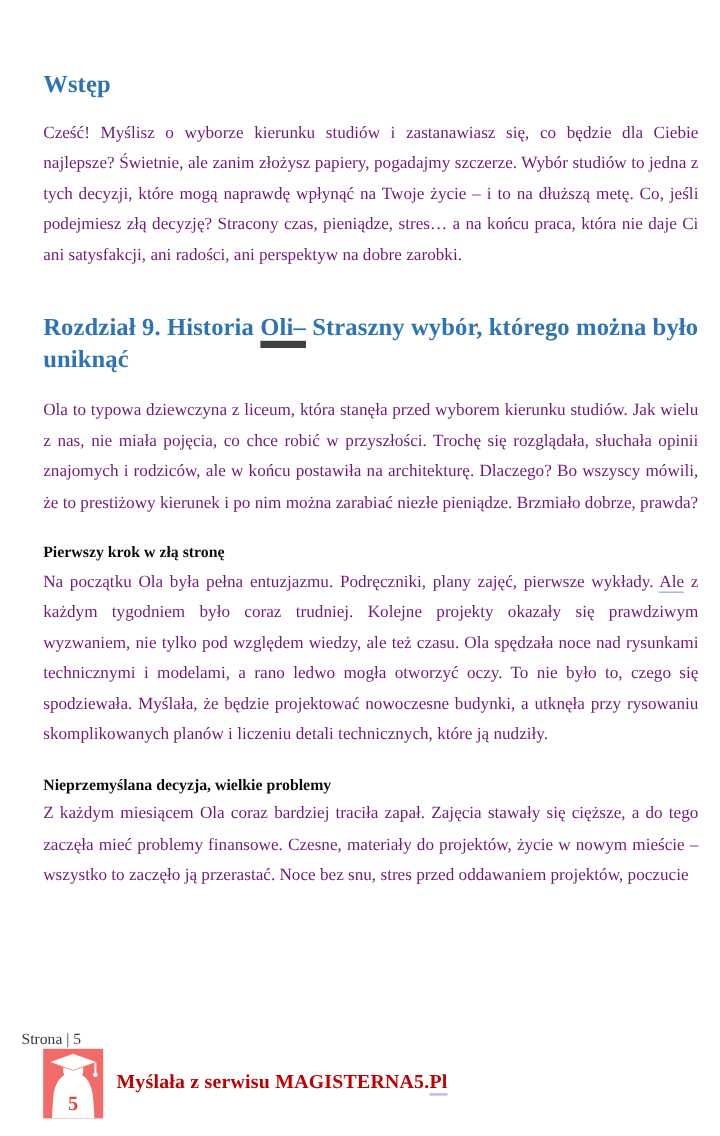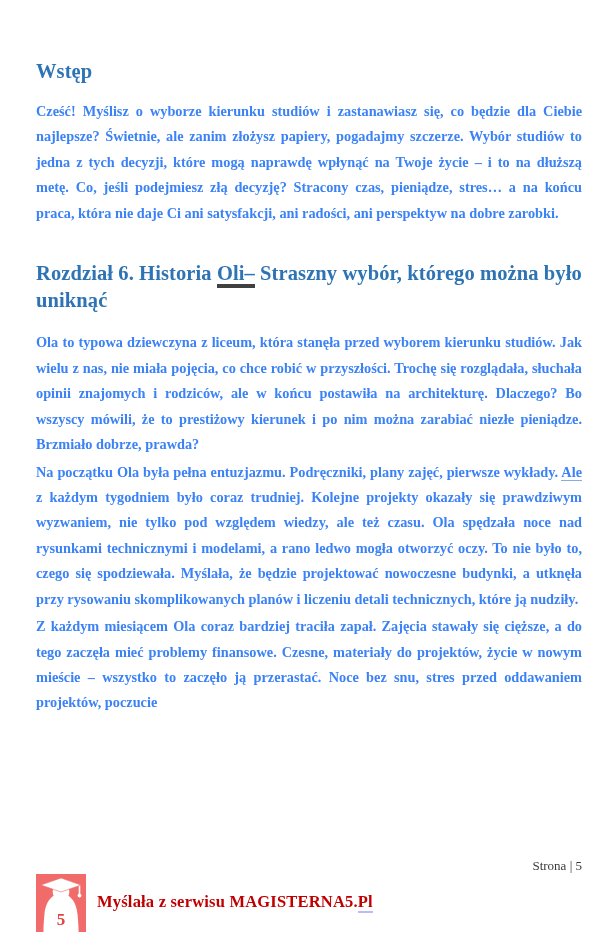--- a/index.html
+++ b/index.html
@@ -44,55 +44,54 @@
   h1.chapter-title.spaced {
     margin-top: 34px;
     margin-bottom: 16px;
   }
 
   p.body-text {
     font-size: 14.3px;
     line-height: 1.78;
     text-align: justify;
     margin: 0 0 0 0;
-    color: #3b82f6;
+    color: #701a75;
     -webkit-hyphens: none;
     hyphens: none;
-    font-weight: bold;
   }
 
   p.body-text + p.body-text {
     margin-top: 2px;
   }
 
   h2.sub-heading {
     font-size: 13.2px;
     font-weight: bold;
     color: #0d0d0d;
     margin: 18px 0 3px 0;
     line-height: 1.5;
   }
 
   
   .ul-orange {
-    border-bottom: 4px solid #404040;
+    border-bottom: 6px solid #404040;
     padding-bottom: 0px;
   }
   .ul-blue {
     border-bottom: 1.6px solid #8EA9DB;
     padding-bottom: 0px;
   }
 
   
   .page-number {
     position: absolute;
     right: 18px;
     top: 858px;
     width: 564px;
-    text-align: right;
+    text-align: left;
     font-size: 13px;
     color: #3a3a3a;
     font-family: "Liberation Serif", "DejaVu Serif", serif;
   }
 
   .footer-brand {
     position: absolute;
     left: 36px;
     top: 874px;
     display: flex;
@@ -133,26 +132,28 @@
 <body>
 
 <div class="page">
 
   <div class="content">
 
     <h1 class="chapter-title">Wstęp</h1>
 
     <p class="body-text">Cześć! Myślisz o wyborze kierunku studiów i zastanawiasz się, co będzie dla Ciebie najlepsze? Świetnie, ale zanim złożysz papiery, pogadajmy szczerze. Wybór studiów to jedna z tych decyzji, które mogą naprawdę wpłynąć na Twoje życie – i to na dłuższą metę. Co, jeśli podejmiesz złą decyzję? Stracony czas, pieniądze, stres… a na końcu praca, która nie daje Ci ani satysfakcji, ani radości, ani perspektyw na dobre zarobki.</p>
 
-    <h1 class="chapter-title spaced"><span>Rozdział 6. Historia </span><span class="ul-orange">Oli–</span><span> Straszny wybór, którego można było uniknąć</span></h1>
+    <h1 class="chapter-title spaced"><span>Rozdział 9. Historia </span><span class="ul-orange">Oli–</span><span> Straszny wybór, którego można było uniknąć</span></h1>
 
     <p class="body-text">Ola to typowa dziewczyna z liceum, która stanęła przed wyborem kierunku studiów. Jak wielu z nas, nie miała pojęcia, co chce robić w przyszłości. Trochę się rozglądała, słuchała opinii znajomych i rodziców, ale w końcu postawiła na architekturę. Dlaczego? Bo wszyscy mówili, że to prestiżowy kierunek i po nim można zarabiać niezłe pieniądze. Brzmiało dobrze, prawda?</p>
 
+    <h2 class="sub-heading">Pierwszy krok w złą stronę</h2>
     <p class="body-text"><span>Na początku Ola była pełna entuzjazmu. Podręczniki, plany zajęć, pierwsze wykłady. </span><span class="ul-blue">Ale</span><span> z każdym tygodniem było coraz trudniej. Kolejne projekty okazały się prawdziwym wyzwaniem, nie tylko pod względem wiedzy, ale też czasu. Ola spędzała noce nad rysunkami technicznymi i modelami, a rano ledwo mogła otworzyć oczy. To nie było to, czego się spodziewała. Myślała, że będzie projektować nowoczesne budynki, a utknęła przy rysowaniu skomplikowanych planów i liczeniu detali technicznych, które ją nudziły.</span></p>
 
+    <h2 class="sub-heading">Nieprzemyślana decyzja, wielkie problemy</h2>
     <p class="body-text">Z każdym miesiącem Ola coraz bardziej traciła zapał. Zajęcia stawały się cięższe, a do tego zaczęła mieć problemy finansowe. Czesne, materiały do projektów, życie w nowym mieście – wszystko to zaczęło ją przerastać. Noce bez snu, stres przed oddawaniem projektów, poczucie</p>
 
   </div>
 
   <div class="page-number">Strona | 5</div>
 
   <div class="footer-brand">
     <div class="logo-box">
       <svg viewBox="0 0 50 58" xmlns="http://www.w3.org/2000/svg" aria-hidden="true">
 

